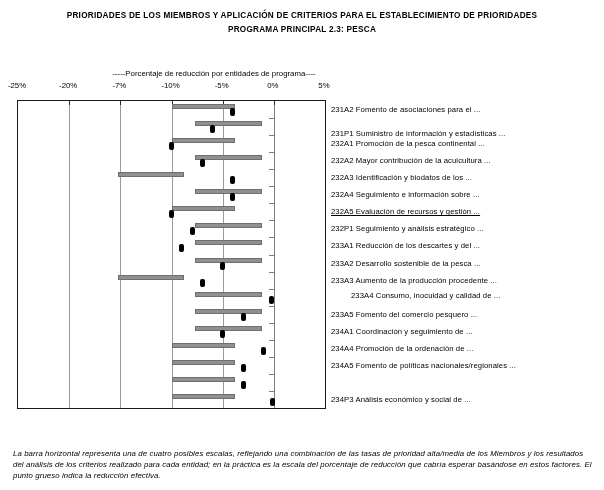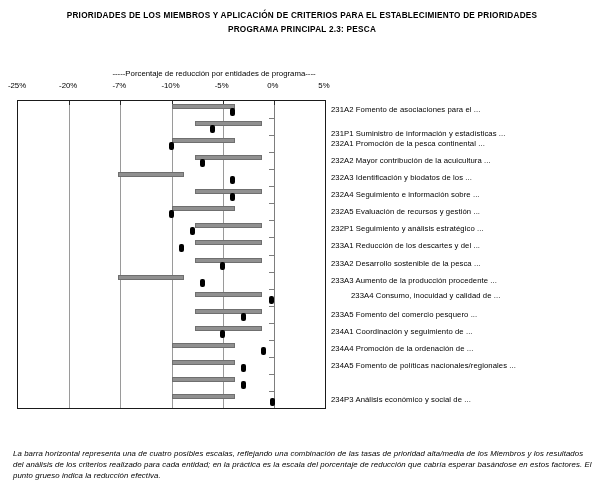--- a/index.html
+++ b/index.html
@@ -110,21 +110,21 @@
     <div class="effective-marker" style="left: 252.3px; top: 296.9px; background: rgb(0, 0, 0);"></div>
   </div>
 
 <div id="cat-labels">
     <div class="cat-label" style="top: 5px;">231A2 Fomento de asociaciones para el ...</div>
     <div class="cat-label" style="top: 29px; text-align: center;">231P1 Suministro de información y estadísticas ...</div>
     <div class="cat-label" style="top: 39.1px;">232A1 Promoción de la pesca continental ...</div>
     <div class="cat-label" style="top: 56.2px;">232A2 Mayor contribución de la acuicultura ...</div>
     <div class="cat-label" style="top: 73.2px;">232A3 Identificación y biodatos de los ...</div>
     <div class="cat-label" style="top: 90.3px;">232A4 Seguimiento e información sobre ...</div>
-    <div class="cat-label" style="top: 107.3px;">232A5 Evaluación de recursos y gestión ...</div>
+    <div class="cat-label" style="top: 107.3px; text-decoration: underline;">232A5 Evaluación de recursos y gestión ...</div>
     <div class="cat-label" style="top: 124.4px;">232P1 Seguimiento y análisis estratégico ...</div>
     <div class="cat-label" style="top: 141.4px;">233A1 Reducción de los descartes y del ...</div>
     <div class="cat-label" style="top: 158.5px;">233A2 Desarrollo sostenible de la pesca ...</div>
     <div class="cat-label" style="top: 175.6px;">233A3 Aumento de la producción procedente ...</div>
     <div class="cat-label" style="top: 191px; margin-left: 20px;">233A4 Consumo, inocuidad y calidad de ...</div>
     <div class="cat-label" style="top: 209.7px;">233A5 Fomento del comercio pesquero ...</div>
     <div class="cat-label" style="top: 226.7px;">234A1 Coordinación y seguimiento de ...</div>
     <div class="cat-label" style="top: 243.8px;">234A4 Promoción de la ordenación de ...</div>
     <div class="cat-label" style="top: 260.8px;">234A5 Fomento de políticas nacionales/regionales ...</div>
     <div class="cat-label" style="top: 294.9px;">234P3 Análisis económico y social de ...</div>

